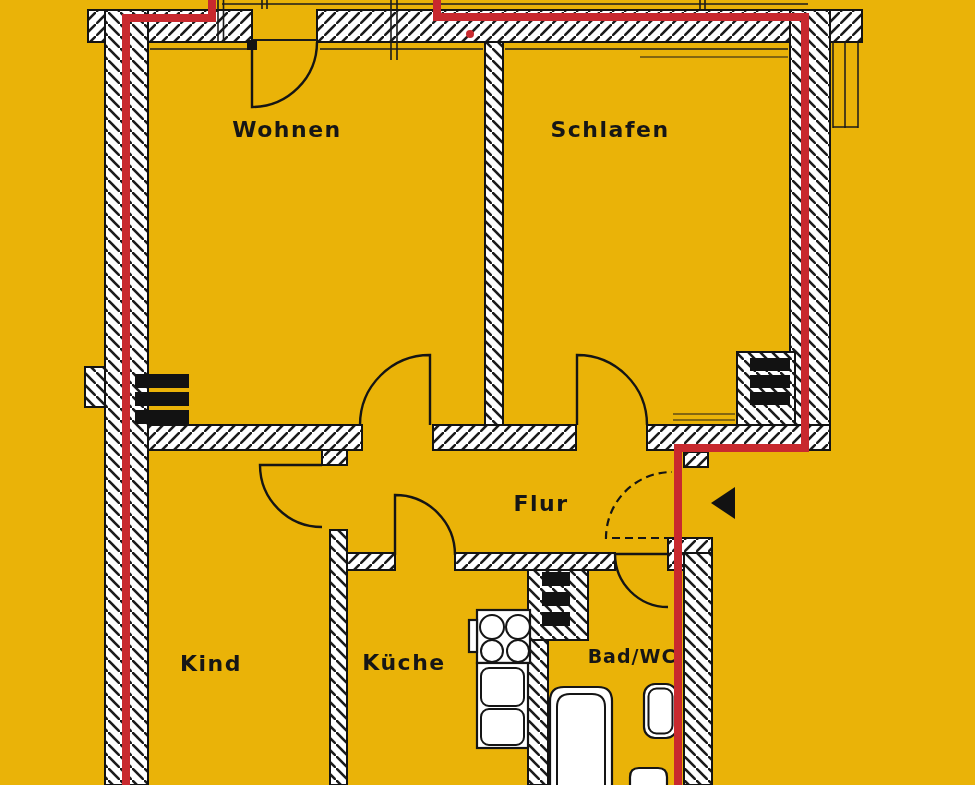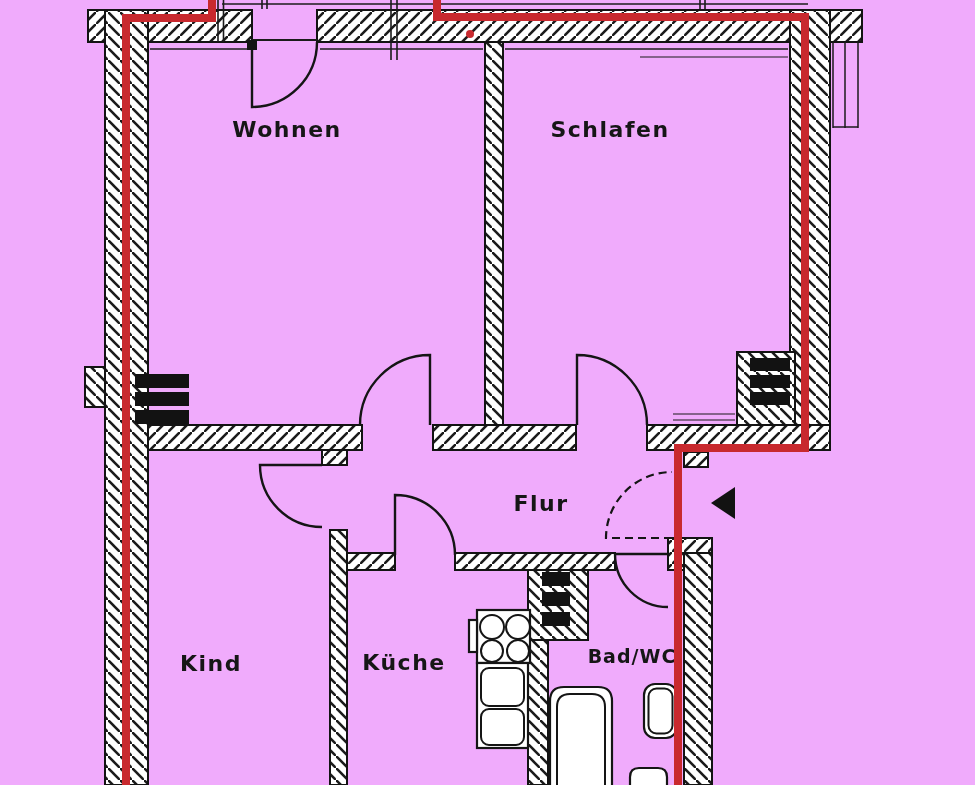--- a/index.html
+++ b/index.html
@@ -1,19 +1,19 @@
 <!DOCTYPE html>
 <html><head>
 <meta charset="utf-8">
 <style>
   html, body { margin: 0; padding: 0; background: #ffffff; }
   .canvas {
     position: relative;
     width: 975px; height: 785px;
-    background: #f0abfc;
+    background: #eab308;
     overflow: hidden;
     font-family: "DejaVu Sans", sans-serif;
   }
   svg { display: block; }
   .wall { stroke: #131313; stroke-width: 2; }
   .thin  { stroke: #1b1b1b; fill: none; }
   .door  { stroke: #151515; stroke-width: 2.4; fill: none; }
   .door-dashed { stroke: #151515; stroke-width: 2.2; fill: none; stroke-dasharray: 8 5; }
   .fix   { stroke: #151515; stroke-width: 2.2; fill: #ffffff; }
   .fix-line { stroke: #151515; stroke-width: 2; fill: none; }

